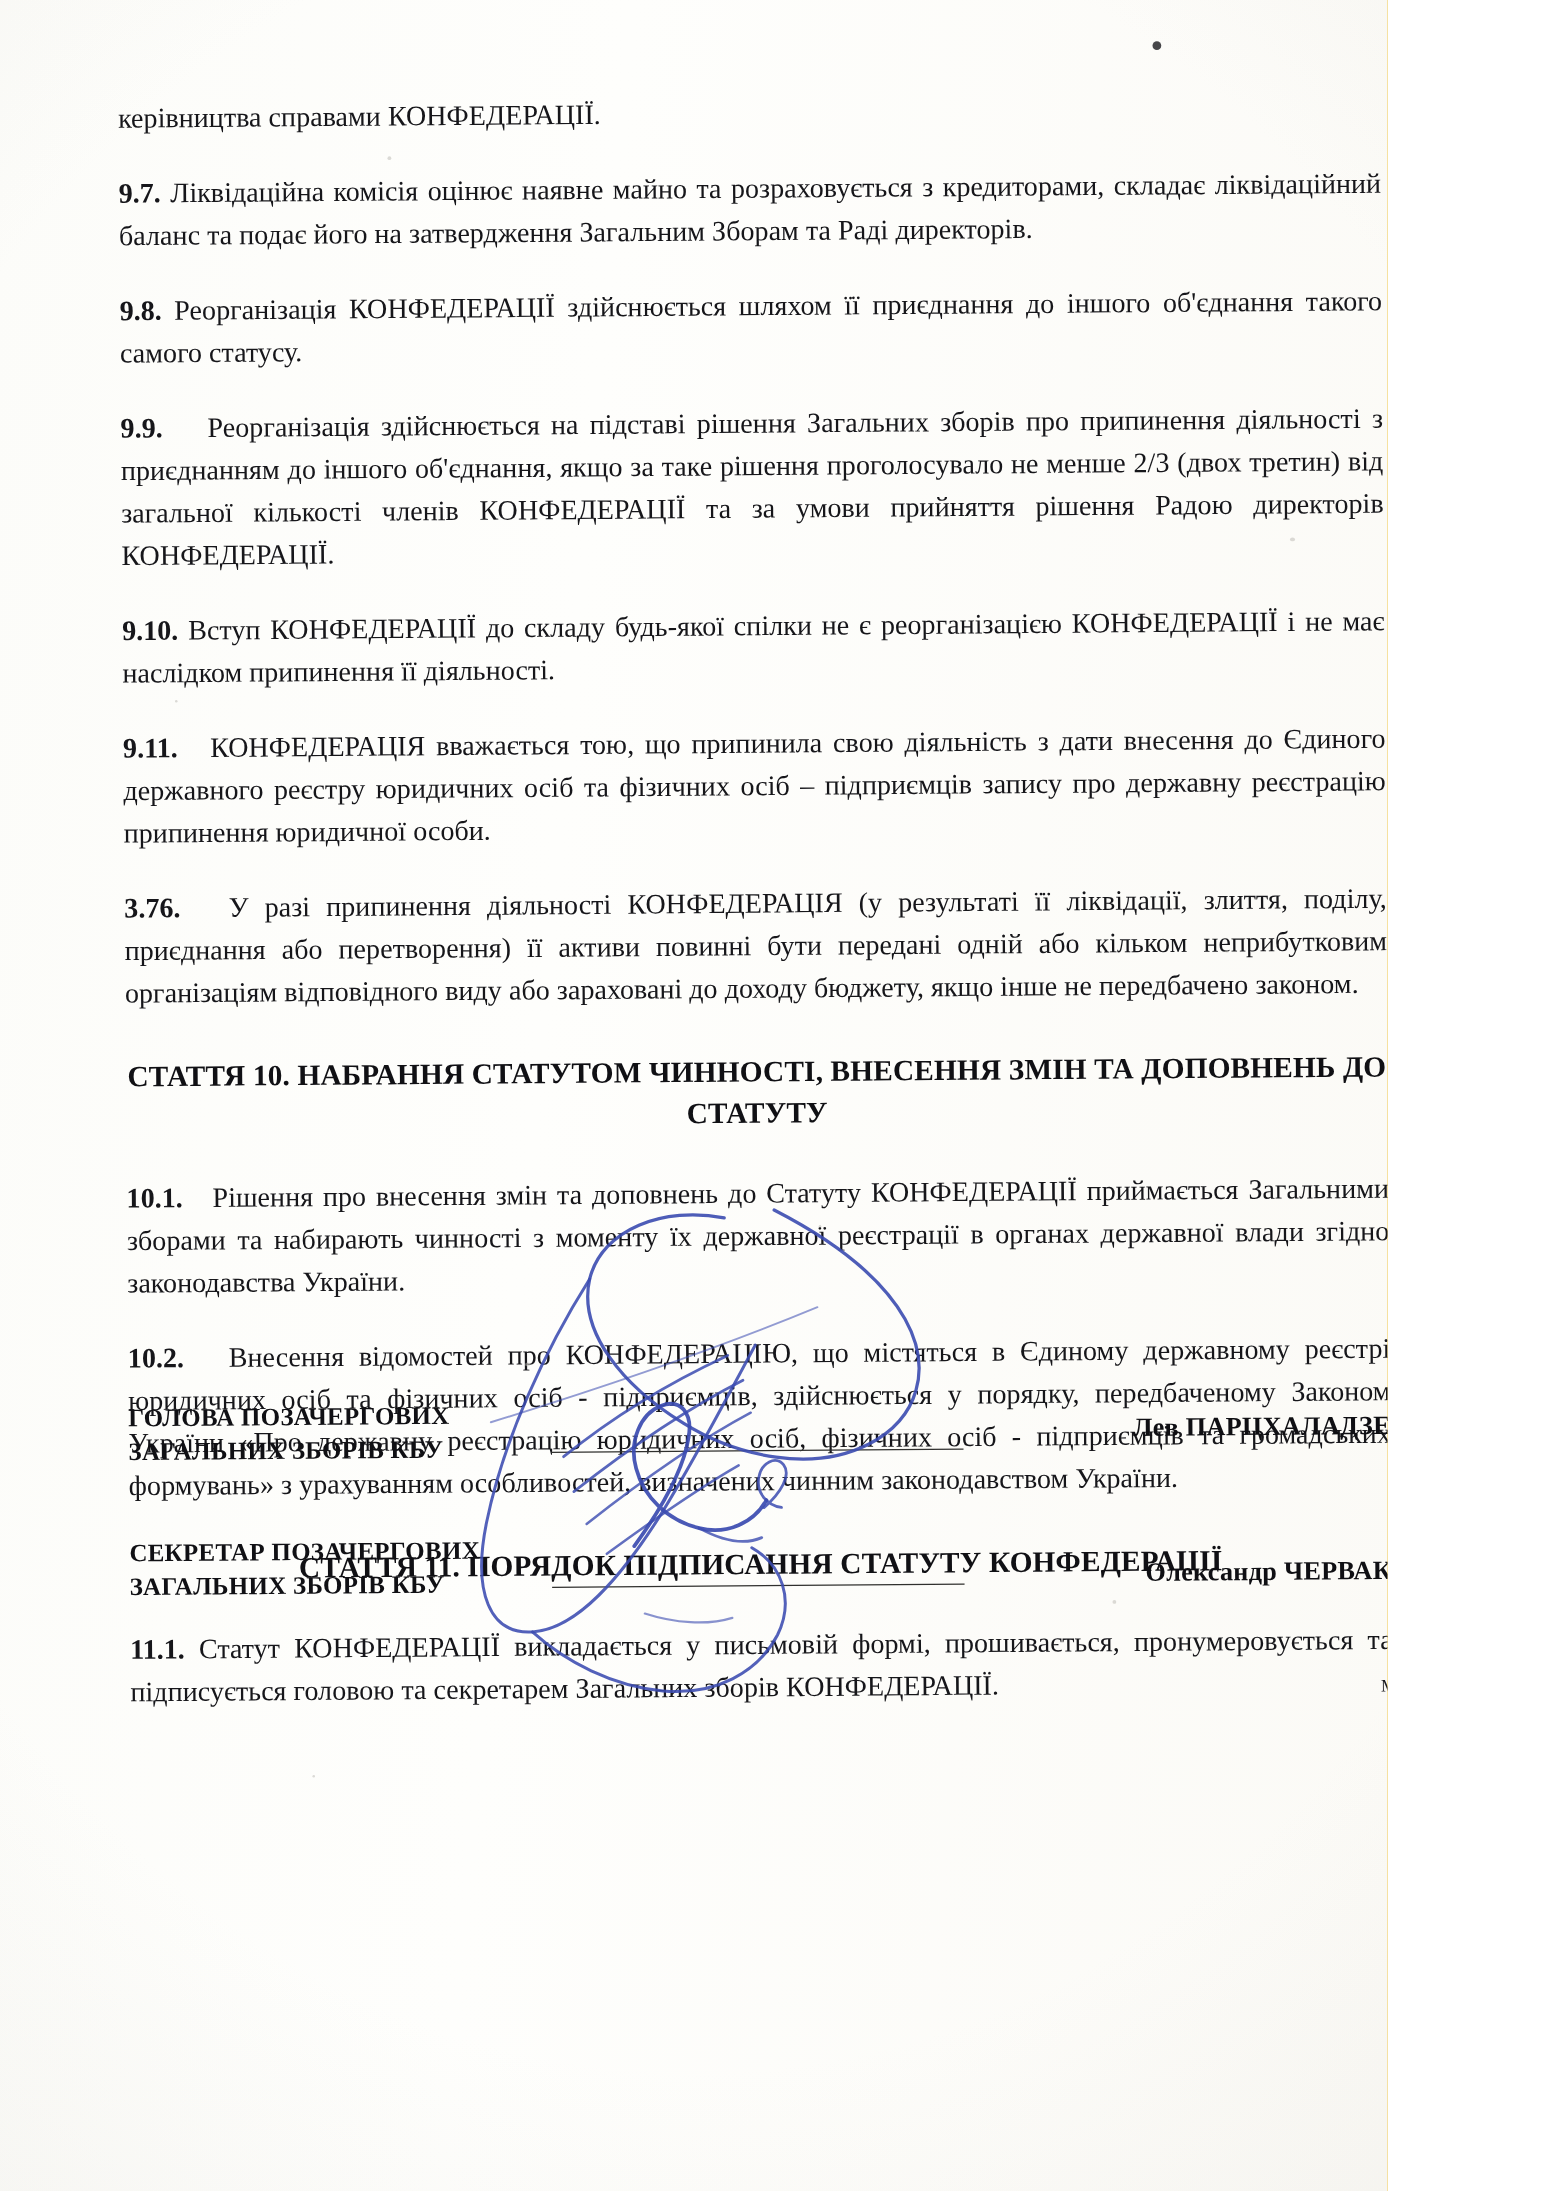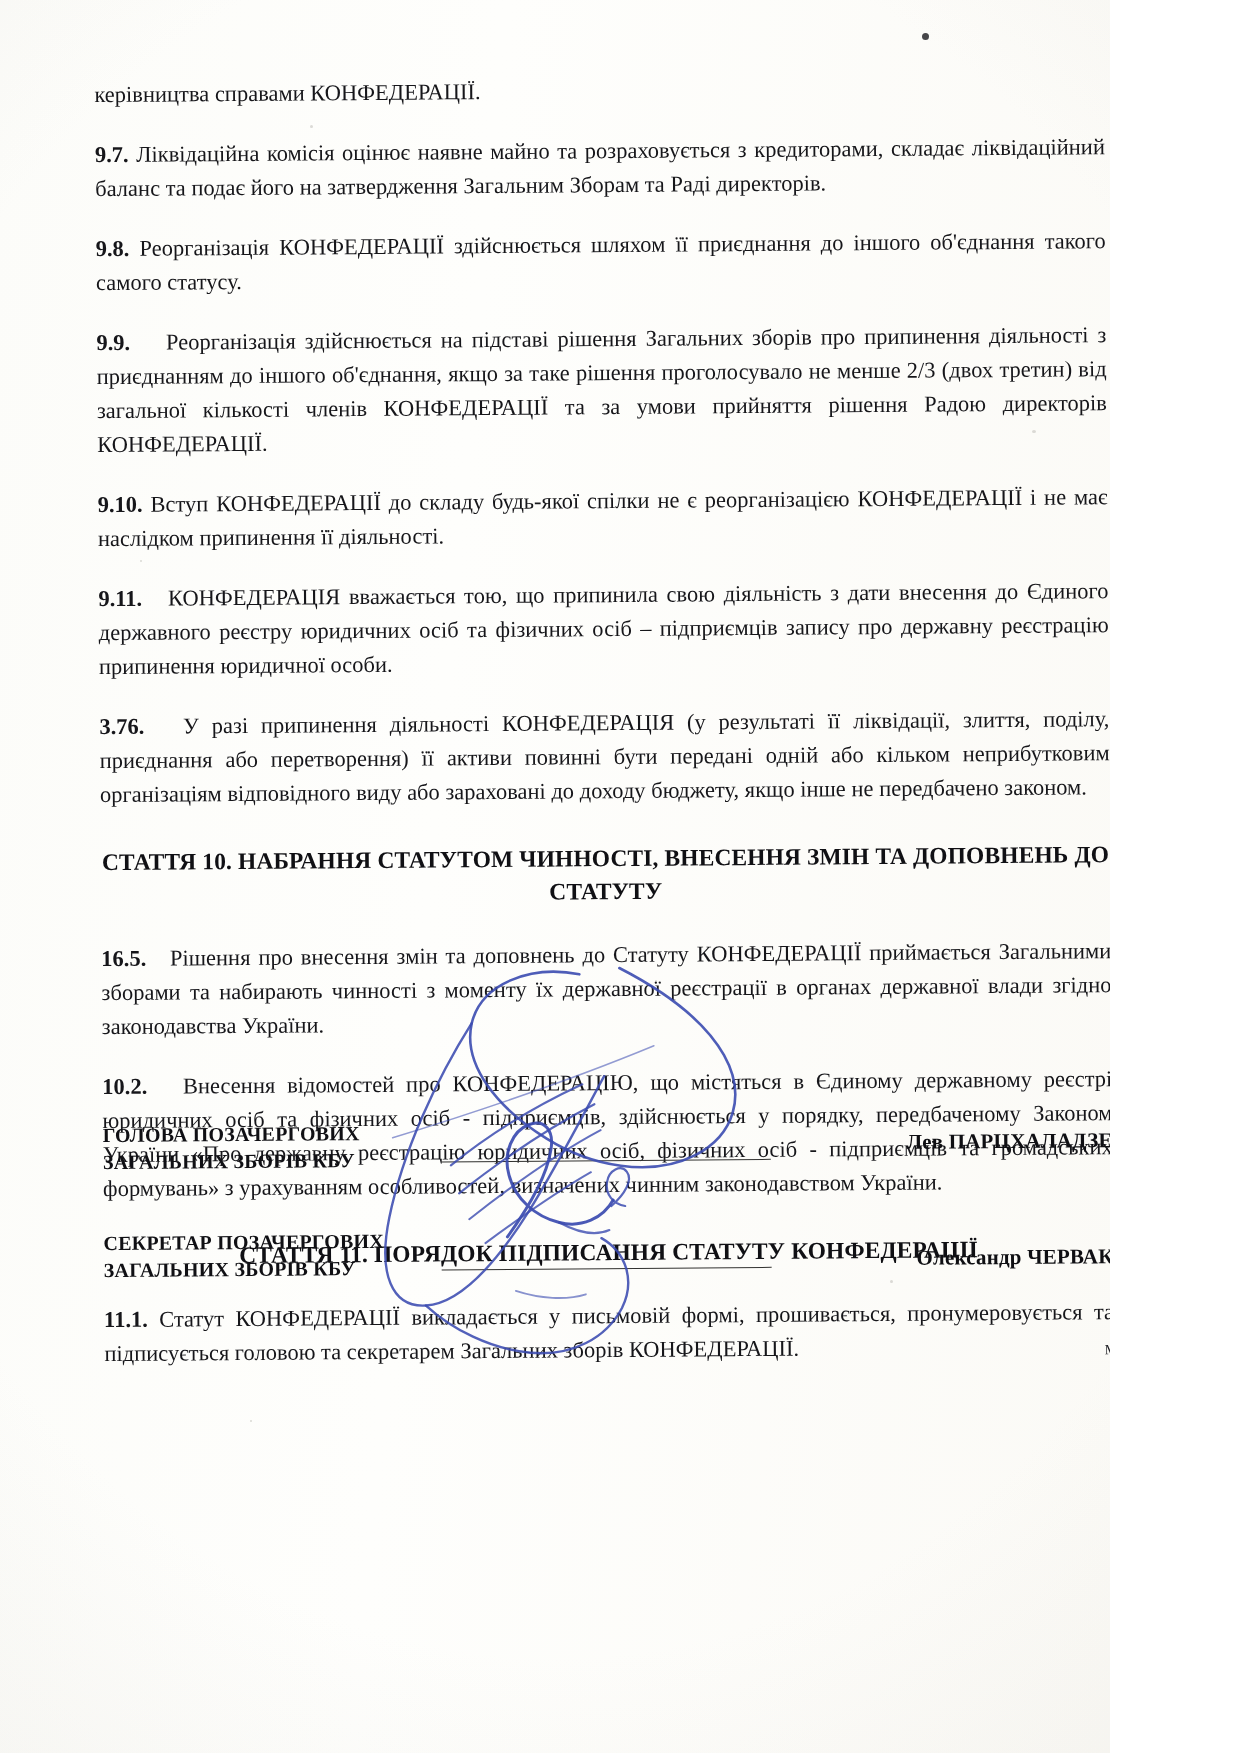--- a/index.html
+++ b/index.html
@@ -172,21 +172,21 @@
       <p class="para"><span class="num">9.9.</span>&nbsp;&nbsp;&nbsp; <span>Реорганізація здійснюється на підставі рішення Загальних зборів про припинення діяльності з приєднанням до іншого об'єднання, якщо за таке рішення проголосувало не менше 2/3 (двох третин) від загальної кількості членів КОНФЕДЕРАЦІЇ та за умови прийняття рішення Радою директорів КОНФЕДЕРАЦІЇ.</span></p>
 
       <p class="para"><span class="num">9.10.</span> <span>Вступ КОНФЕДЕРАЦІЇ до складу будь-якої спілки не є реорганізацією КОНФЕДЕРАЦІЇ і не має наслідком припинення її діяльності.</span></p>
 
       <p class="para"><span class="num">9.11.</span>&nbsp;&nbsp; <span>КОНФЕДЕРАЦІЯ вважається тою, що припинила свою діяльність з дати внесення до Єдиного державного реєстру юридичних осіб та фізичних осіб – підприємців запису про державну реєстрацію припинення юридичної особи.</span></p>
 
       <p class="para"><span class="num">3.76.</span>&nbsp;&nbsp; <span>У разі припинення діяльності КОНФЕДЕРАЦІЯ (у результаті її ліквідації, злиття, поділу, приєднання або перетворення) її активи повинні бути передані одній або кільком неприбутковим організаціям відповідного виду або зараховані до доходу бюджету, якщо інше не передбачено законом.</span></p>
 
       <h2 class="article">СТАТТЯ 10. НАБРАННЯ СТАТУТОМ ЧИННОСТІ, ВНЕСЕННЯ ЗМІН ТА ДОПОВНЕНЬ ДО СТАТУТУ</h2>
 
-      <p class="para"><span class="num">16.5.</span>&nbsp;&nbsp; <span>Рішення про внесення змін та доповнень до Статуту КОНФЕДЕРАЦІЇ приймається Загальними зборами та набирають чинності з моменту їх державної реєстрації в органах державної влади згідно законодавства України.</span></p>
+      <p class="para"><span class="num">10.1.</span>&nbsp;&nbsp; <span>Рішення про внесення змін та доповнень до Статуту КОНФЕДЕРАЦІЇ приймається Загальними зборами та набирають чинності з моменту їх державної реєстрації в органах державної влади згідно законодавства України.</span></p>
 
       <p class="para"><span class="num">10.2.</span>&nbsp;&nbsp; <span>Внесення відомостей про КОНФЕДЕРАЦІЮ, що містяться в Єдиному державному реєстрі юридичних осіб та фізичних осіб - підприємців, здійснюється у порядку, передбаченому Законом України «Про державну реєстрацію юридичних осіб, фізичних осіб - підприємців та громадських формувань» з урахуванням особливостей, визначених чинним законодавством України.</span></p>
 
       <h2 class="article">СТАТТЯ 11. ПОРЯДОК ПІДПИСАННЯ СТАТУТУ КОНФЕДЕРАЦІЇ</h2>
 
       <p class="para"><span class="num">11.1.</span> <span>Статут КОНФЕДЕРАЦІЇ викладається у письмовій формі, прошивається, пронумеровується та підписується головою та секретарем Загальних зборів КОНФЕДЕРАЦІЇ.</span></p>
 
     </div>
 
     <div id="sig-block">

